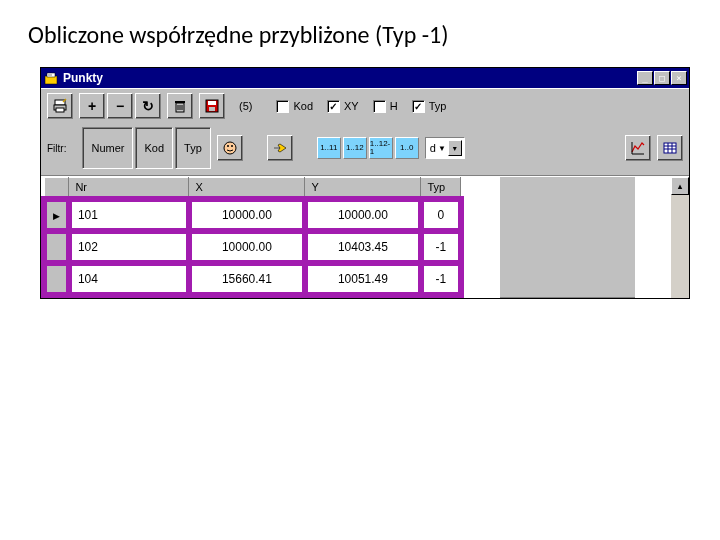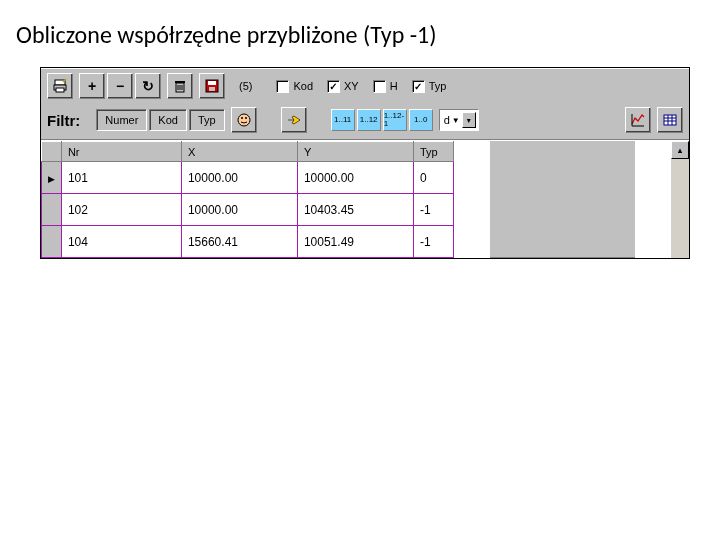--- a/index.html
+++ b/index.html
@@ -1,62 +1,78 @@
 <!DOCTYPE html>
 <html><head>
 <meta charset="utf-8">
 <style>
   * { box-sizing: border-box; margin: 0; padding: 0; }
   body { font-family: Tahoma, Arial, sans-serif; font-size: 11px; background: #fff; width: 720px; height: 540px; }
-  .heading { font-family: Calibri, Arial, sans-serif; font-size: 24px; font-weight: 400; padding: 20px 16px 18px; border-radius: 25px; }
+  .heading { font-family: Calibri, Arial, sans-serif; font-size: 24px; font-weight: 400; padding: 20px 28px 18px; border-radius: 25px; }
   .window { margin: 0 30px 0 40px; border: 1px solid #000; background: #c0c0c0; }
   .titlebar { background: #000080; color: #fff; display: flex; align-items: center; height: 20px; padding: 0 2px; }
   .titlebar-icon { width: 16px; height: 16px; margin-right: 4px; display: flex; align-items: center; justify-content: center; }
   .titlebar-icon svg { width: 14px; height: 14px; }
   .titlebar-text { font-weight: bold; font-size: 12px; flex: 1; }
   .titlebar-btns { display: flex; gap: 1px; }
   .win-btn { width: 16px; height: 14px; background: #c0c0c0; border: 1px solid #fff; border-right-color: #000; border-bottom-color: #000; display: flex; align-items: center; justify-content: center; font-size: 9px; font-family: monospace; }
   .toolbar { background: #c0c0c0; padding: 4px 6px; border-top: 1px solid #fff; display: flex; align-items: center; gap: 6px; }
   .btn-group { display: flex; gap: 2px; }
   .tbtn { width: 26px; height: 26px; background: #c0c0c0; border: 1px solid #fff; border-right-color: #808080; border-bottom-color: #808080; box-shadow: inset -1px -1px 0 #404040; display: flex; align-items: center; justify-content: center; cursor: pointer; font-size: 14px; font-weight: bold; }
   .toolbar-text { padding: 0 8px; font-size: 11px; }
   .chk-group { display: flex; align-items: center; gap: 14px; margin-left: 10px; }
   .chk { display: flex; align-items: center; gap: 4px; }
   .chk-box { width: 13px; height: 13px; background: #fff; border: 1px solid #808080; border-right-color: #fff; border-bottom-color: #fff; box-shadow: inset 1px 1px 0 #000; display: flex; align-items: center; justify-content: center; font-size: 10px; }
   .chk-box.checked::before { content: "✓"; font-weight: bold; }
   .toolbar2 { background: #c0c0c0; padding: 4px 6px 6px; display: flex; align-items: center; gap: 6px; border-bottom: 1px solid #808080; }
-  .filter-label { font-size: 15px; padding-right: 10px; font-weight: bold; }
-  .filter-field { background: #c0c0c0; border: 1px solid #808080; border-right-color:#fff; border-bottom-color:#fff; box-shadow: inset 1px 1px 0 #404040, inset -1px -1px 0 #c0c0c0; padding: 4px 8px; font-size: 11px; height: 22px; display: flex; align-items:center; }
+  .filter-label { font-size: 10px; padding-right: 10px; }
+  .filter-field { background: #c0c0c0; border: 1px solid #808080; border-right-color:#fff; border-bottom-color:#fff; box-shadow: inset 1px 1px 0 #404040, inset -1px -1px 0 #c0c0c0; padding: 20px 8px; font-size: 11px; height: 22px; display: flex; align-items:center; }
   .combo { display:flex; align-items:center; background:#fff; border:1px solid #808080; border-right-color:#fff; border-bottom-color:#fff; height:22px; padding:0 2px 0 4px; font-size:11px; gap:2px;}
   .combo-arrow{ width:14px; height:16px; background:#c0c0c0; border:1px solid #fff; border-right-color:#000; border-bottom-color:#000; display:flex;align-items:center;justify-content:center;font-size:8px;}
   .grid-wrap { display:flex; background:#fff; border-top:1px solid #fff;gap:36px; }
   .grid { border-collapse: collapse; background: #fff; }
   .grid th { background: #c0c0c0; border: 1px solid #808080; border-top-color:#fff; border-left-color:#fff; padding: 3px 6px; font-weight: normal; text-align: left; font-size: 11px; height: 20px; }
-  .grid td { border: 1px solid #a21caf; padding: 2px 6px; font-size: 12px; height: 32px; background:#fff; }
-  .grid td.num { text-align: left; }
+  .grid td { border: 6px solid #a21caf; padding: 2px 6px; font-size: 12px; height: 32px; background:#fff; }
+  .grid td.num { text-align: center; }
   .row-header { background: #c0c0c0; border: 1px solid #808080; border-top-color:#fff; border-left-color:#fff; width: 18px; text-align:center; }
   .grid td.row-header { background: #c0c0c0; }
   .cursor-cell::before { content: "▶"; font-size: 9px; color: #000; }
   .col-nr { width: 120px; }
   .col-x { width: 116px; }
   .col-y { width: 116px; }
   .col-typ { width: 40px; }
   .blank-col{ flex:1; background:#c0c0c0; border-bottom:1px solid #808080;}
   .scroll-col{ width:18px; background:#c0c0c0; display:flex; flex-direction:column;}
   .scroll-btn{ width:18px; height:18px; background:#c0c0c0; border:1px solid #fff; border-right-color:#000; border-bottom-color:#000; display:flex; align-items:center; justify-content:center; font-size:9px;}
   .scroll-track{ flex:1; background:#d4d0c8;}
   .tbtn svg{ width:16px; height:16px;}
   .small-icon-btn{ width:24px; height:22px; background:#7dd3fc; border:1px solid #fff; border-right-color:#808080; border-bottom-color:#808080; display:flex; align-items:center; justify-content:center; font-size:8px; line-height:1;}
 </style>
 </head>
 <body>
 
 <div class="heading">Obliczone współrzędne przybliżone (Typ -1)</div>
 
 <div class="window">
+  <div class="titlebar">
+    <div class="titlebar-icon">
+      <svg viewBox="0 0 14 14">
+          <rect x="1" y="5" width="12" height="8" fill="#ffcc00" stroke="#000" stroke-width="0.5"></rect>
+          <rect x="3" y="2" width="8" height="4" fill="#fff" stroke="#000" stroke-width="0.5"></rect>
+          <line x1="5" y1="3" x2="5" y2="5" stroke="#000" stroke-width="0.5"></line>
+          <line x1="7" y1="3" x2="7" y2="5" stroke="#000" stroke-width="0.5"></line>
+        </svg>
+    </div>
+    <div class="titlebar-text">Punkty</div>
+    <div class="titlebar-btns">
+      <div class="win-btn">_</div>
+      <div class="win-btn">□</div>
+      <div class="win-btn">×</div>
+    </div>
+  </div>
 
   <div class="toolbar">
     <div class="tbtn">
       <svg viewBox="0 0 16 16">
           <rect x="3" y="2" width="10" height="5" fill="#fff" stroke="#000"></rect>
           <rect x="2" y="7" width="12" height="5" fill="#c0c0c0" stroke="#000"></rect>
           <rect x="4" y="10" width="8" height="4" fill="#fff" stroke="#000"></rect>
           <path d="M11 4 L14 1" stroke="#cc9900" stroke-width="1.5"></path>
         </svg>
     </div>

